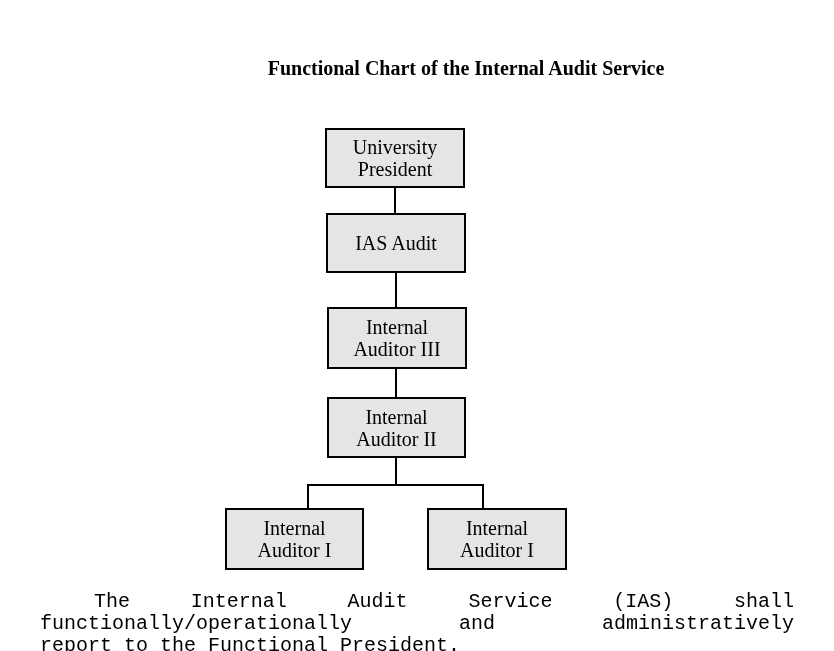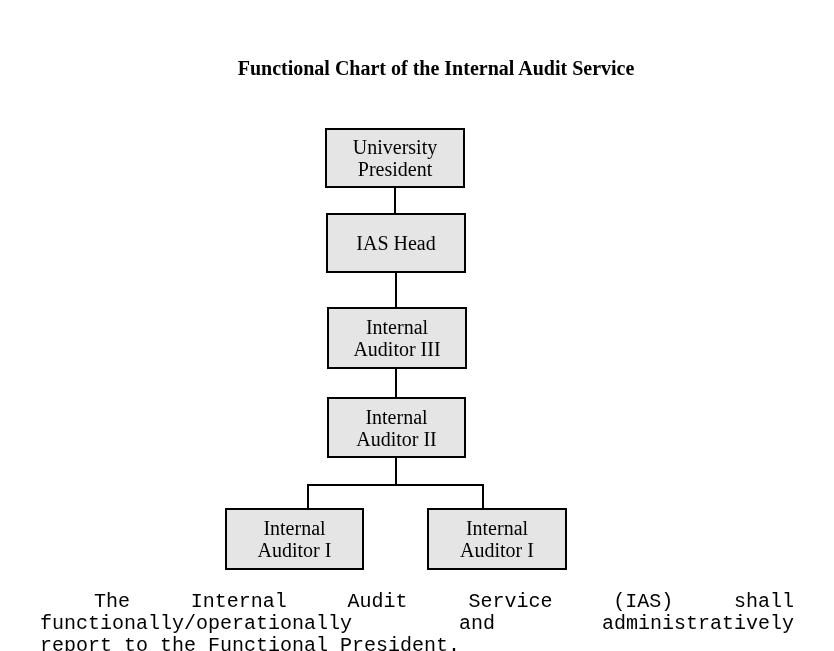--- a/index.html
+++ b/index.html
@@ -11,21 +11,21 @@
     height: 651px;
     background: #ffffff;
     color: #000000;
     font-family: "Liberation Serif", serif;
     overflow: hidden;
   }
 
   .title {
     position: absolute;
     top: 57px;
-    left: 436px;
+    left: 466px;
     transform: translateX(-50%);
     font-size: 20px;
     font-weight: bold;
     white-space: nowrap;
     margin: 0;
   }
 
   .node {
     position: absolute;
     box-sizing: border-box;
@@ -81,21 +81,21 @@
   <h1 class="title">Functional Chart of the Internal Audit Service</h1>
 
   <div>
 
     <div class="node n1">
       <span class="node-label">University
 President</span>
     </div>
 
     <div class="node n2">
-      <span class="node-label">IAS Head</span>
+      <span class="node-label">IAS Audit</span>
     </div>
 
     <div class="node n3">
       <span class="node-label">Internal
 Auditor III</span>
     </div>
 
     <div class="node n4">
       <span class="node-label">Internal
 Auditor II</span>

